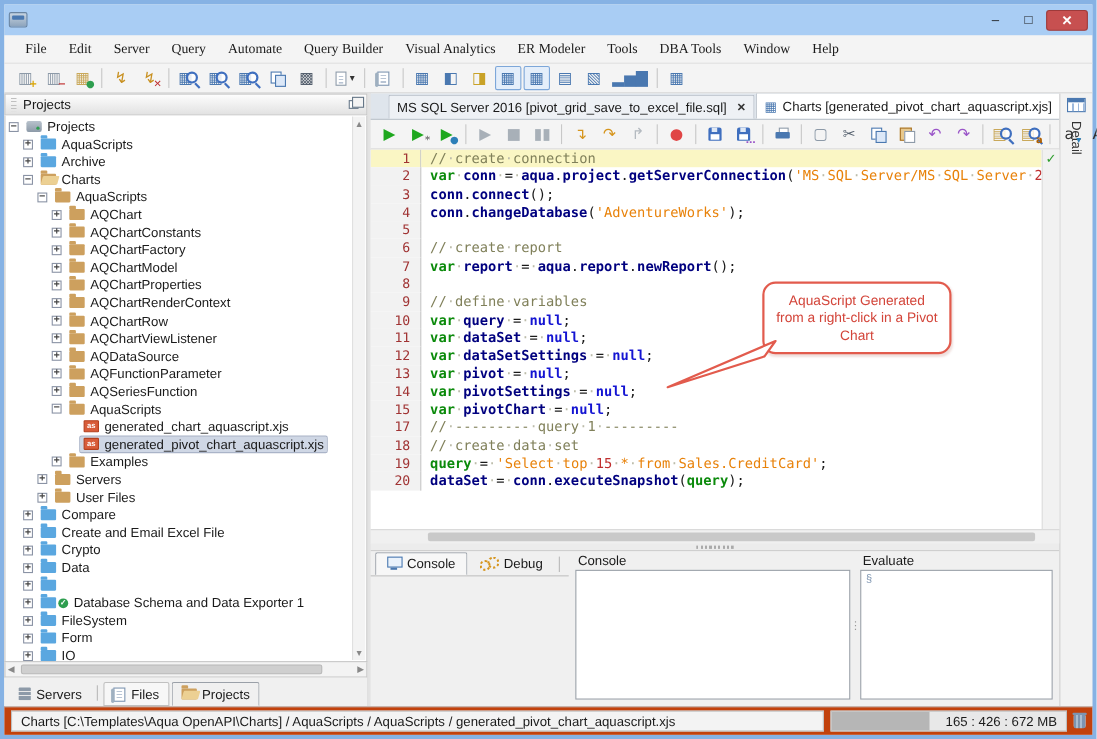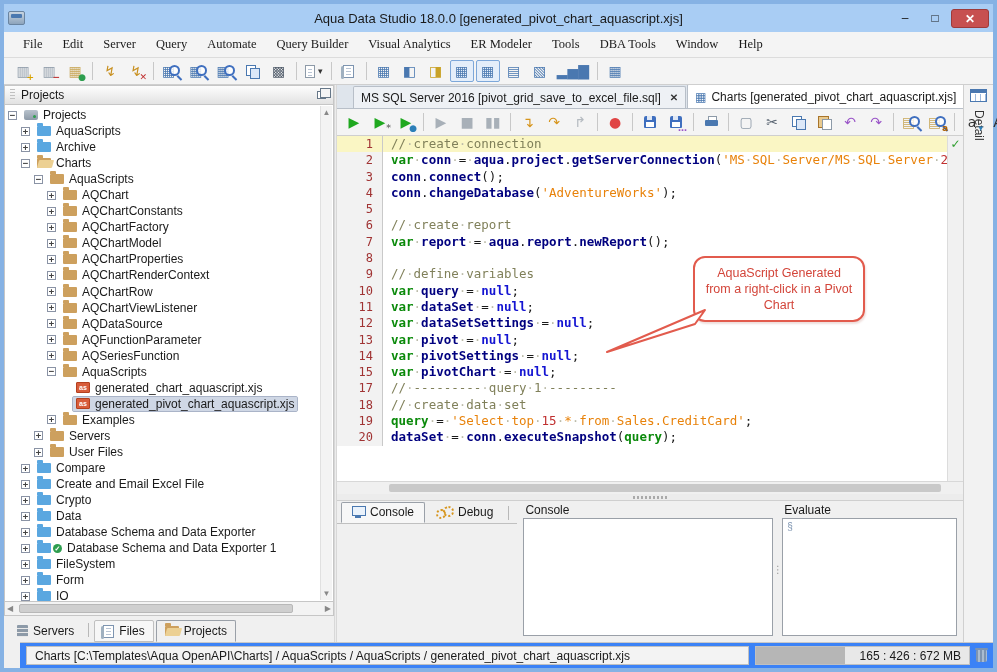--- a/index.html
+++ b/index.html
@@ -139,34 +139,33 @@
   .ccol.left{flex:1.43;} .ccol.right{flex:1;}
   .clabel{height:16px;font-size:12px;color:#1a1a1a;padding:1px 2px;}
   .cbox{flex:1;background:#fff;border:1px solid #9aa0a8;padding:2px 4px;font-size:10px;color:#7d94b0;}
   .vgrip{width:9px;display:flex;align-items:center;justify-content:center;color:#999;font-size:10px;}
 
   
   .detail-strip{width:30px;flex:none;background:#f2f2f2;border-left:1px solid #d0d0d0;display:flex;flex-direction:column;align-items:center;padding-top:4px;gap:8px;}
   .detail-label{writing-mode:vertical-rl;font-size:12px;color:#333;}
 
   
-  .statusbar{height:26px;background:#3b82f6;border-top:1px solid #c8c8c8;display:flex;align-items:center;padding:2px 6px;gap:6px;flex:none;margin-left:16px;}
+  .statusbar{height:26px;background:#c2410c;border-top:1px solid #c8c8c8;display:flex;align-items:center;padding:2px 6px;gap:6px;flex:none;}
   .status-path{flex:1;height:19px;border:1px solid #c0c0c0;background:#f3f3f3;display:flex;align-items:center;padding:0 8px;font-size:12px;color:#1a1a1a;white-space:nowrap;overflow:hidden;}
   .mem-gauge{width:215px;height:19px;border:1px solid #c0c0c0;background:#e8e8e8;position:relative;flex:none;}
   .mem-fill{position:absolute;left:0;top:0;bottom:0;width:42%;background:#b6b6b6;}
   .mem-text{position:absolute;right:8px;top:0;bottom:0;display:flex;align-items:center;font-size:12px;color:#1a1a1a;}
 </style>
 </head>
 <body>
 
 <div class="window">
 
   <div class="titlebar">
     <span class="shape shape-appicon"></span>
-    <span class="title">Aqua Data Studio 18.0.0 [generated_pivot_chart_aquascript.xjs]</span>
     <span class="win-controls">
       <span class="win-btn">–</span>
       <span class="win-btn">□</span>
       <span class="win-btn close">✕</span>
     </span>
   </div>
 
   <div class="menubar" id="menubar">
       <span class="menu-item">File</span>
       <span class="menu-item">Edit</span>
@@ -478,21 +477,20 @@
             <span class="tsel">
               <span class="ico-folder"></span>
               <span class="tlabel">Data</span>
             </span>
           </div>
           <div class="trow">
             <span style="width: 13px; flex: 0 0 auto;"></span>
             <span class="exp">+</span>
             <span class="tsel">
               <span class="ico-folder"></span>
-              <span class="tlabel">Database Schema and Data Exporter</span>
             </span>
           </div>
           <div class="trow">
             <span style="width: 13px; flex: 0 0 auto;"></span>
             <span class="exp">+</span>
             <span class="tsel">
               <span class="ico-folder"></span>
               <span class="ico-checkball">✓</span>
               <span class="tlabel">Database Schema and Data Exporter 1</span>
             </span>

